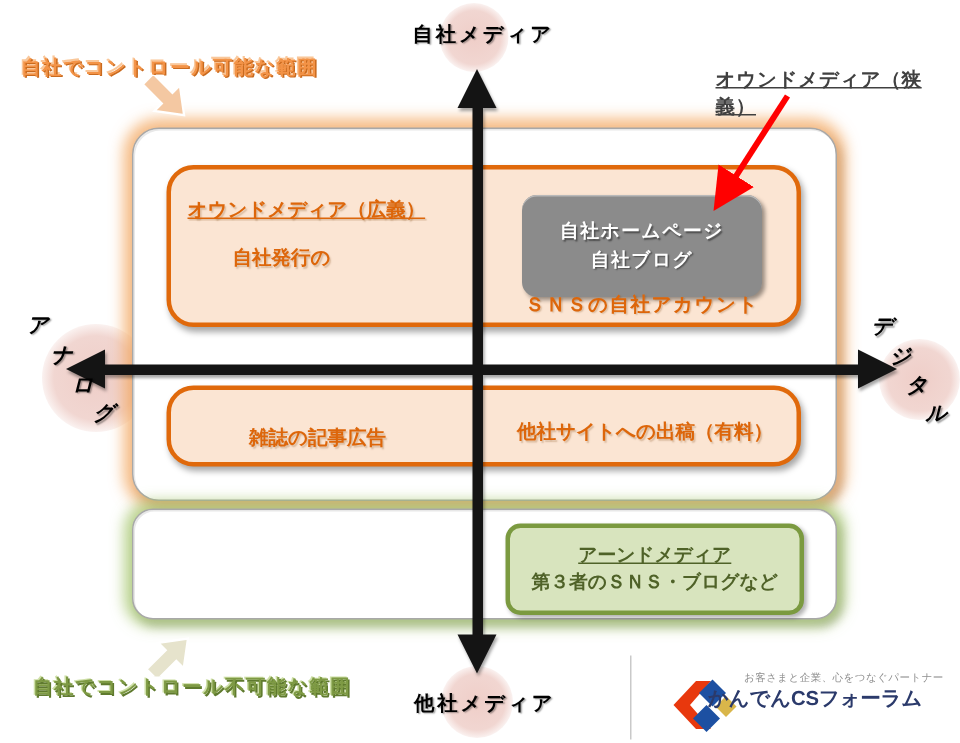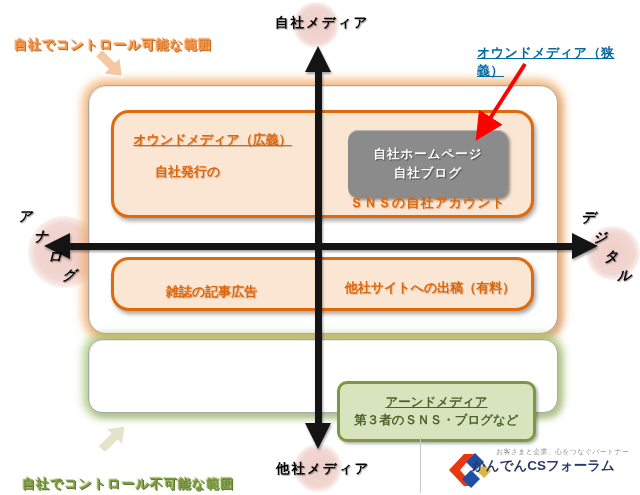--- a/index.html
+++ b/index.html
@@ -27,21 +27,21 @@
   
   .graybox{position:absolute;left:348px;top:130px;width:160px;height:68px;border-radius:10px;
     background:#8B8B8B;box-shadow:2px 2px 3px rgba(0,0,0,.4),inset 0 1px 0 #b9b9b9;
     display:flex;flex-direction:column;justify-content:center;align-items:center;gap:2px;}
   .graybox span{color:#fff;font-weight:bold;font-size:12.5px;letter-spacing:1px;
     text-shadow:1px 1px 1px rgba(0,0,0,.45);}
 
   
   .greenbox{position:absolute;left:337px;top:349px;width:193px;height:55px;border-radius:10px;
     background:#D8E4BE;border:3px solid #7B9A40;box-shadow:2px 2px 3px rgba(0,0,0,.3);
-    display:flex;flex-direction:column;justify-content:center;align-items:center;gap:1px;margin-top:32px;}
+    display:flex;flex-direction:column;justify-content:center;align-items:center;gap:1px;}
   .greenbox .t{color:#4F6228;font-weight:bold;font-size:12.5px;text-decoration:underline;}
   .greenbox .l{color:#4F6228;font-weight:bold;font-size:12.5px;}
 
   
   .otxt{color:#DD660A;font-weight:bold;font-size:13px;text-shadow:1px 1px 1px rgba(120,60,0,.25);}
   .u{text-decoration:underline;}
 
   
   #axes{position:absolute;left:0;top:0;width:640px;height:495px;pointer-events:none;
     filter:drop-shadow(1px 2px 1px rgba(0,0,0,.35));}
@@ -60,21 +60,21 @@
   #digital-label span:nth-child(1){left:0;top:0;}
   #digital-label span:nth-child(2){left:12px;top:20px;}
   #digital-label span:nth-child(3){left:23px;top:39px;}
   #digital-label span:nth-child(4){left:36px;top:58px;}
 
   
   .ctl-lab{position:absolute;font-size:13px;font-weight:bold;letter-spacing:1px;}
   .ctl-lab.orange{color:#F39347;text-shadow:1px 1px 0 #C96A1E,-1px -1px 0 #f9c79a;}
   .ctl-lab.green{color:#7E9A44;text-shadow:1px 1px 0 #5F7A2E,-1px -1px 0 #cfe0a8;}
 
-  .red-lab{position:absolute;left:477px;top:44px;color:#0369a1;font-weight:bold;font-size:13px;
+  .red-lab{position:absolute;left:477px;top:44px;color:#404040;font-weight:bold;font-size:13px;
     text-decoration:underline;letter-spacing:.5px;}
 
   
   #logo-divider{position:absolute;left:420px;top:437px;width:1px;height:56px;background:#c9c9c9;}
   #logo-tagline{position:absolute;left:496px;top:447px;font-size:7px;color:#8f8f8f;letter-spacing:.3px;white-space:nowrap;}
   #logo-name{position:absolute;left:472px;top:457px;font-size:13.5px;font-weight:bold;color:#2B3A6B;white-space:nowrap;}
 </style>
 </head>
 <body>
 
@@ -84,21 +84,21 @@
   <div class="pink" style="left:28px;top:216px;width:72px;height:72px;"></div>
   <div class="pink" style="left:586px;top:226px;width:54px;height:54px;"></div>
   <div class="pink" style="left:294px;top:444px;width:48px;height:48px;"></div>
 
   <div class="panel top"></div>
   <div class="panel bottom"></div>
 
   <div class="obox upper"></div>
   <div class="obox lower"></div>
 
-  <div class="abs otxt u" style="left:125px;top:131px;width:175px;text-align:center;">オウンドメディア（広義）</div>
+  <div class="abs otxt u" style="left:125px;top:131px;width:175px;text-align:left;">オウンドメディア（広義）</div>
   <div class="abs otxt" style="left:155px;top:163px;">自社発行の</div>
 
   <div class="graybox">
     <span>自社ホームページ</span>
     <span>自社ブログ</span>
   </div>
   <div class="abs otxt" style="left:340px;top:194px;width:176px;text-align:center;letter-spacing:1px;">ＳＮＳの自社アカウント</div>
 
   <div class="abs otxt" style="left:340px;top:279px;width:180px;text-align:center;">他社サイトへの出稿（有料）</div>
   <div class="abs otxt" style="left:166px;top:283px;">雑誌の記事広告</div>
@@ -132,21 +132,21 @@
       <span>ル</span>
     </div>
 
   <div class="ctl-lab orange" style="left:14px;top:36px;">自社でコントロール可能な範囲</div>
   <svg class="abs" style="left:92px;top:50px;" width="42" height="32" viewBox="0 0 42 32">
     <g transform="rotate(45 18 14)">
       <polygon points="2,9 20,9 20,2 36,14 20,26 20,19 2,19" fill="#F4C8A2" stroke="#ffffff" stroke-width="1.5"></polygon>
     </g>
   </svg>
 
-  <div class="ctl-lab green" style="left:22px;top:449px;margin-top:26px;">自社でコントロール不可能な範囲</div>
+  <div class="ctl-lab green" style="left:22px;top:449px;">自社でコントロール不可能な範囲</div>
   <svg class="abs" style="left:94px;top:419px;" width="42" height="32" viewBox="0 0 42 32">
     <g transform="rotate(-45 20 18)">
       <polygon points="2,13 20,13 20,6 36,18 20,30 20,23 2,23" fill="#E6E3CC" stroke="#ffffff" stroke-width="1.5"></polygon>
     </g>
   </svg>
 
   <div class="red-lab">オウンドメディア（狭義）</div>
   <svg class="abs" style="left:455px;top:58px;" width="84" height="92" viewBox="0 0 84 92">
     <defs>
       <marker id="rh" markerWidth="7" markerHeight="7" refX="5" refY="3.5" orient="auto">

